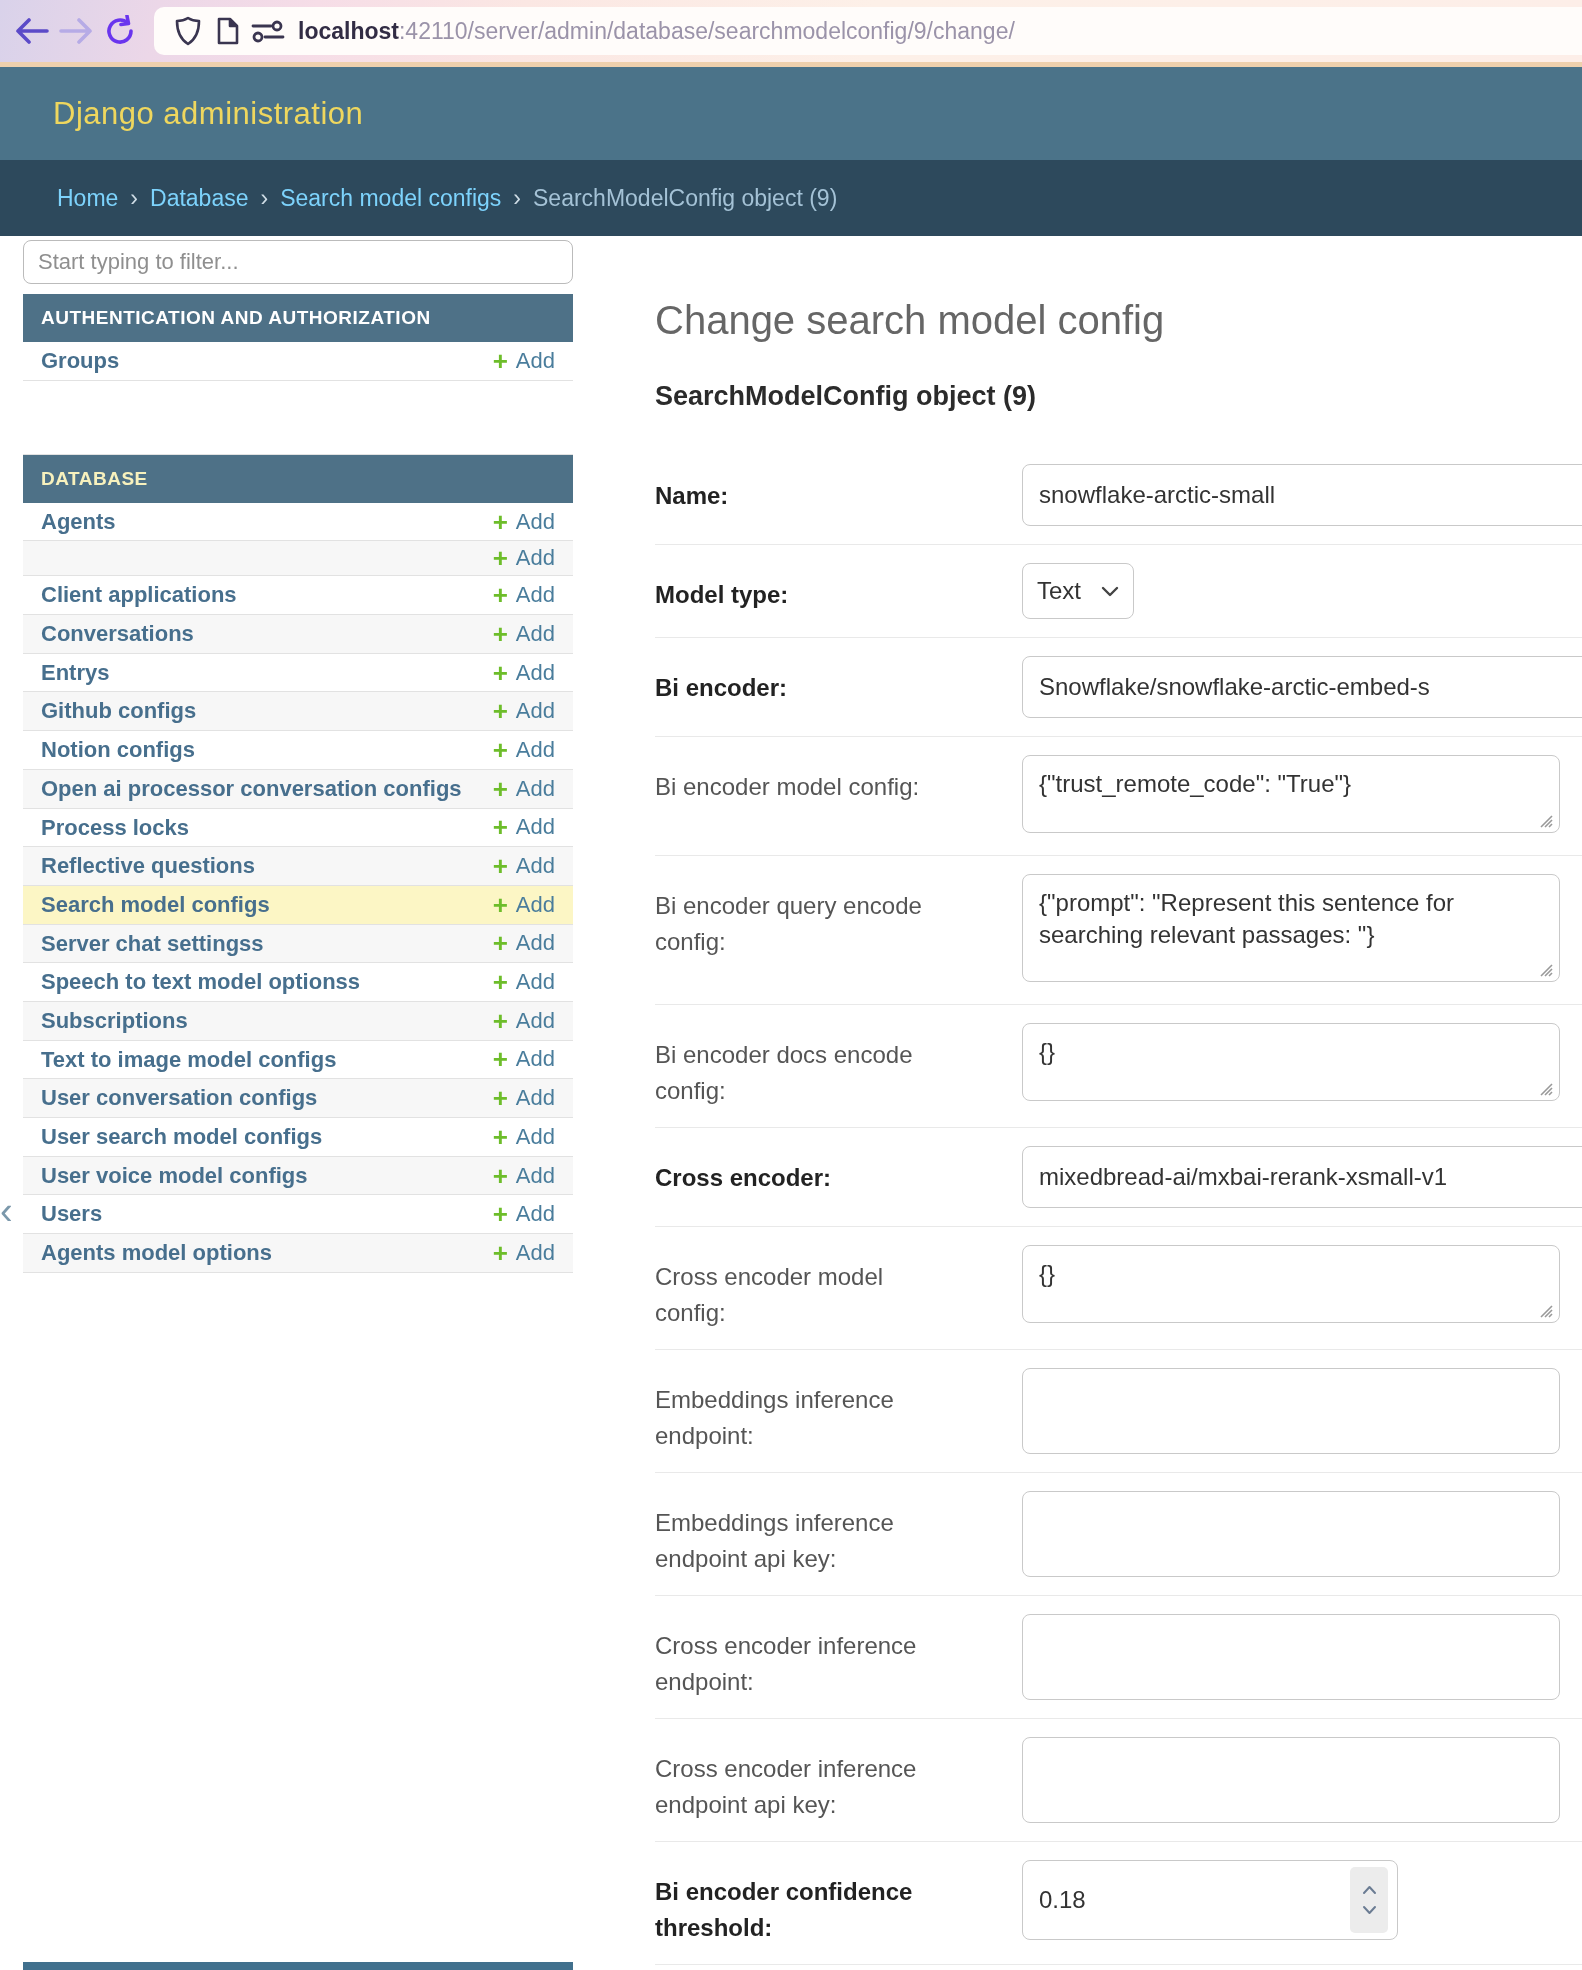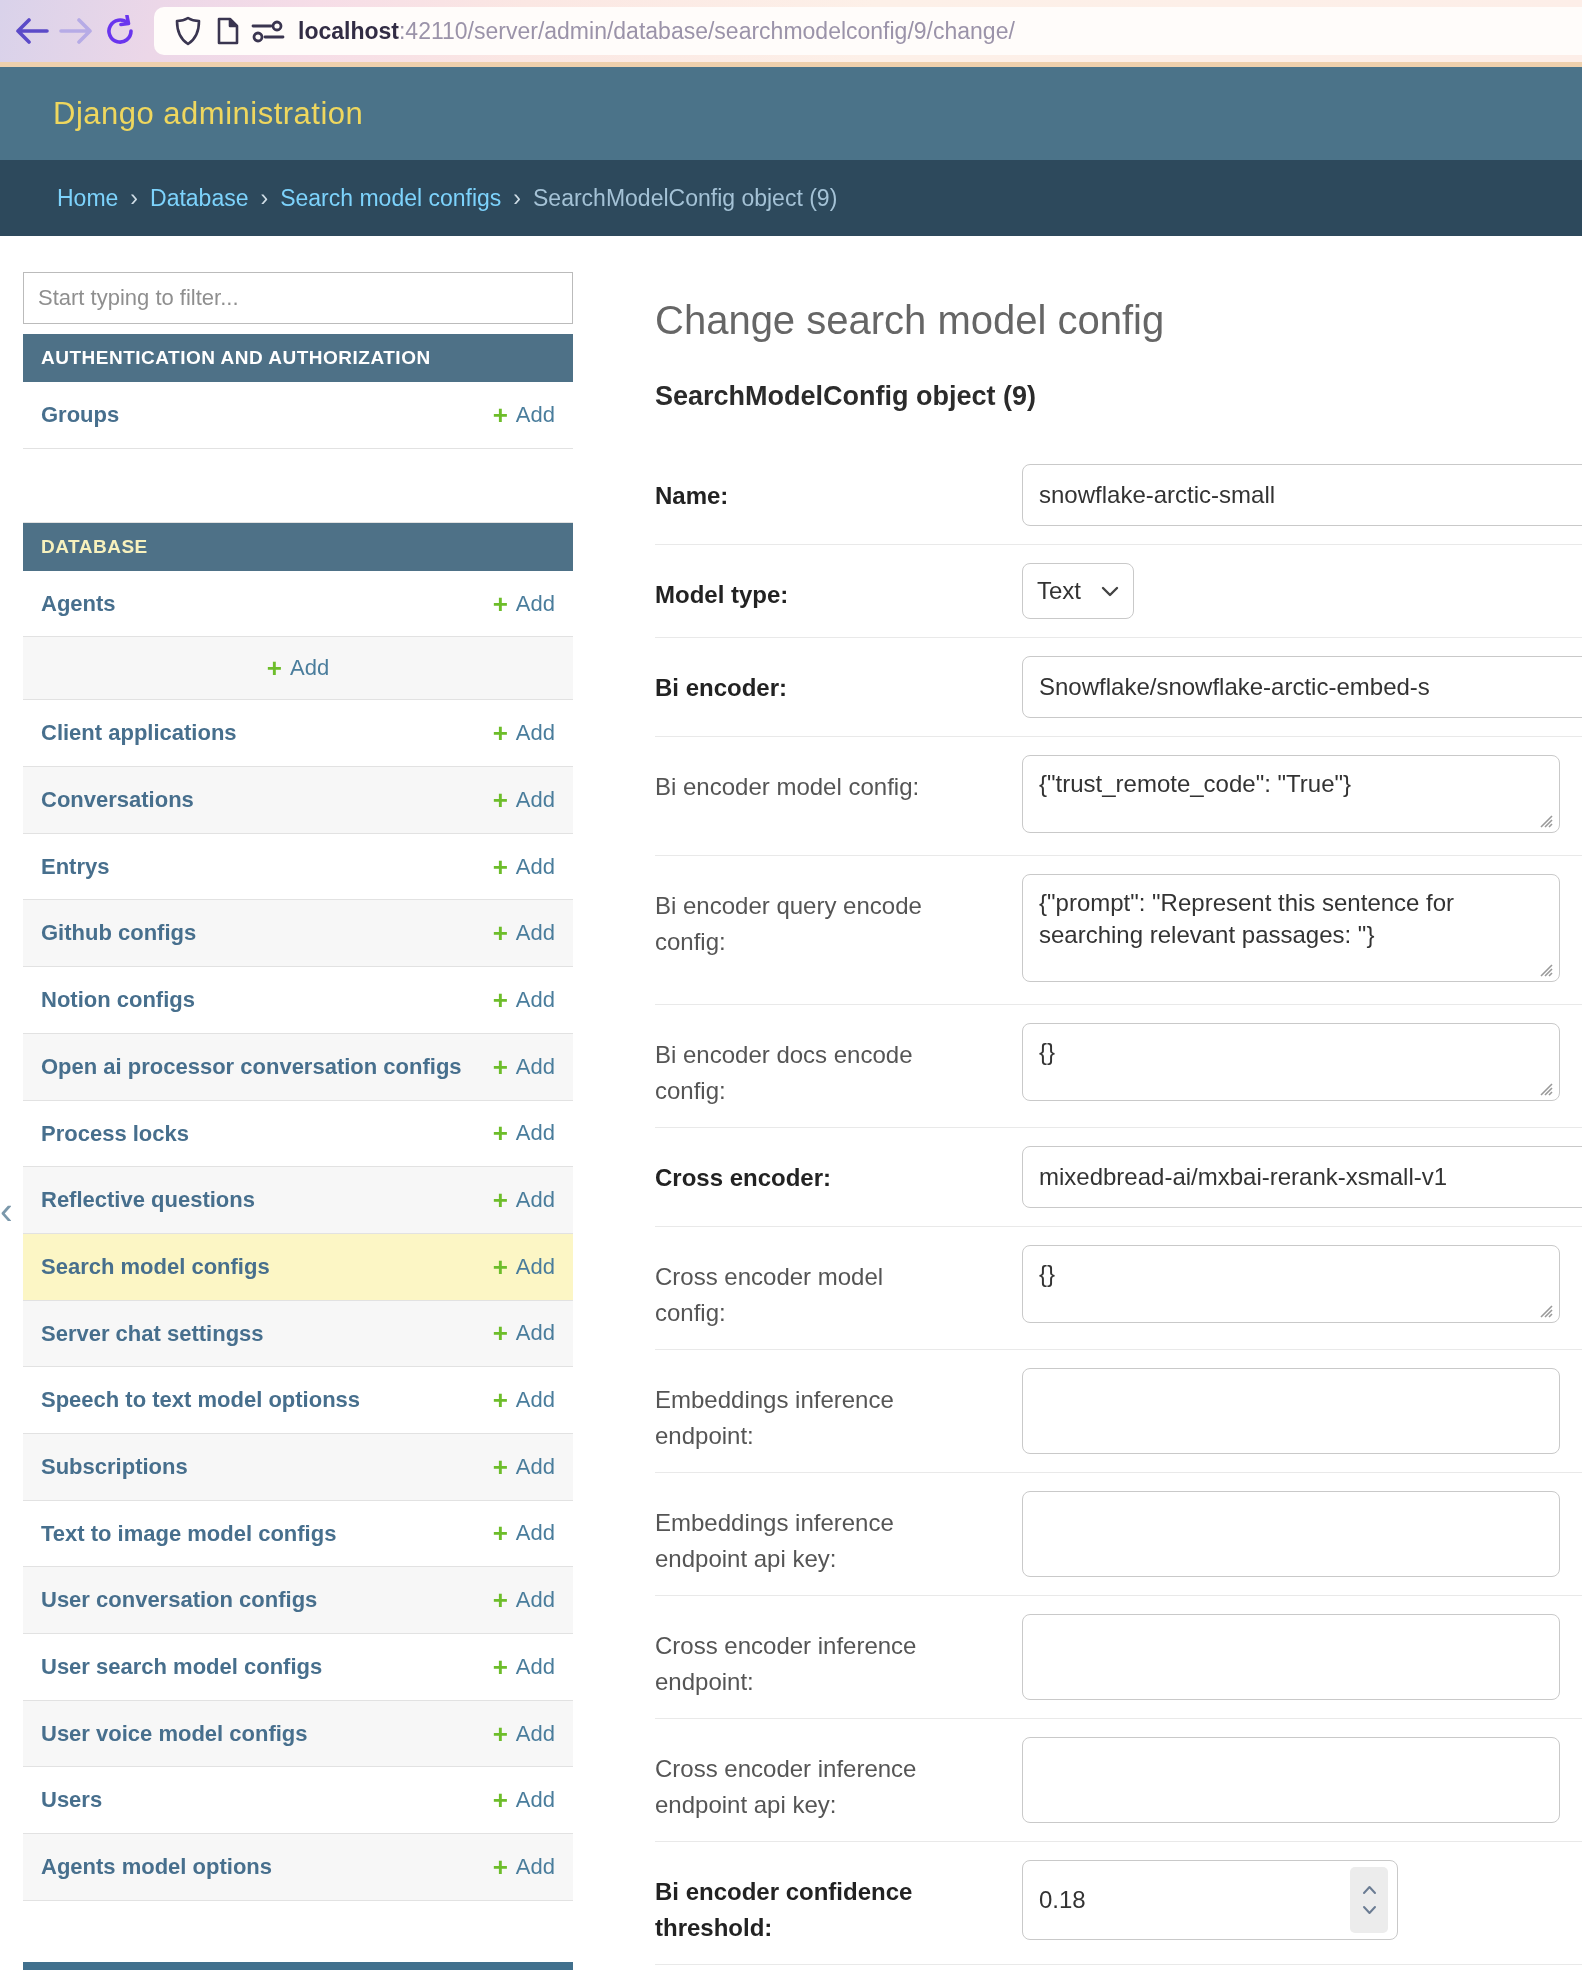--- a/index.html
+++ b/index.html
@@ -30,33 +30,33 @@
   .crumb-link { color:#7dd3fc; text-decoration:none; font-weight:400; }
   .crumb-sep { color:#cfdde6; margin:0 12px; }
   .crumb-current { color:#a4c2d6; }
 
   
   .layout { display:flex; height:1734px; padding-left:23px; }
   .sidebar { width:550px; flex:0 0 550px; display:flex; flex-direction:column; }
   .collapse-toggle { position:absolute; left:0px; top:1192px; color:#7b98ab; font-size:38px; line-height:1; cursor:pointer; }
 
   .filter-input {
-    width:100%; height:52px; margin-top:36px; border:1px solid #bbb; background:#fff;
-    font-size:22px; padding:0 14px; color:#333; font-family:inherit; border-radius:0;
+    width:100%; height:44px; margin-top:4px; border:1px solid #bbb; background:#fff;
+    font-size:22px; padding:0 14px; color:#333; font-family:inherit; border-radius:8px;
   }
   .filter-input::placeholder { color:#8f8f8f; }
   .sidebar-sections { display:flex; flex-direction:column; flex:1; margin-top:10px; }
   .section-caption {
     background:#4e7187; color:#fff; font-size:19px; font-weight:700; letter-spacing:.5px;
     padding:13px 18px; text-transform:uppercase;
   }
   .section-caption.active-app { color:#f7f1bd; }
   .model-row {
-    display:flex; align-items:center; justify-content:center;
-    padding:18px 18px; border-bottom:1px solid #e2e2e2; background:#fff;
+    display:flex; align-items:center; justify-content:flex-end;
+    padding:4px 18px; border-bottom:1px solid #e2e2e2; background:#fff;
   }
   .model-row.alt { background:#f7f7f7; }
   .model-row.current { background:#fcf6c5; }
   .model-name { color:#476f8d; font-size:22px; font-weight:700; text-decoration:none; flex:1; line-height:1.35; padding-right:10px; }
   .add-link { display:flex; align-items:center; text-decoration:none; flex:0 0 auto; }
   .add-plus { color:#6dbd2a; font-size:26px; font-weight:700; margin-right:8px; line-height:1; }
   .add-text { color:#4a7d9c; font-size:22px; font-weight:400; }
   .section-gap { height:74px; border-bottom:1px solid #e2e2e2; background:#fff; }
   .section-gap.grow { flex:1; border-bottom:none; }
   .sidebar-footer-strip { height:8px; background:#41708d; }

